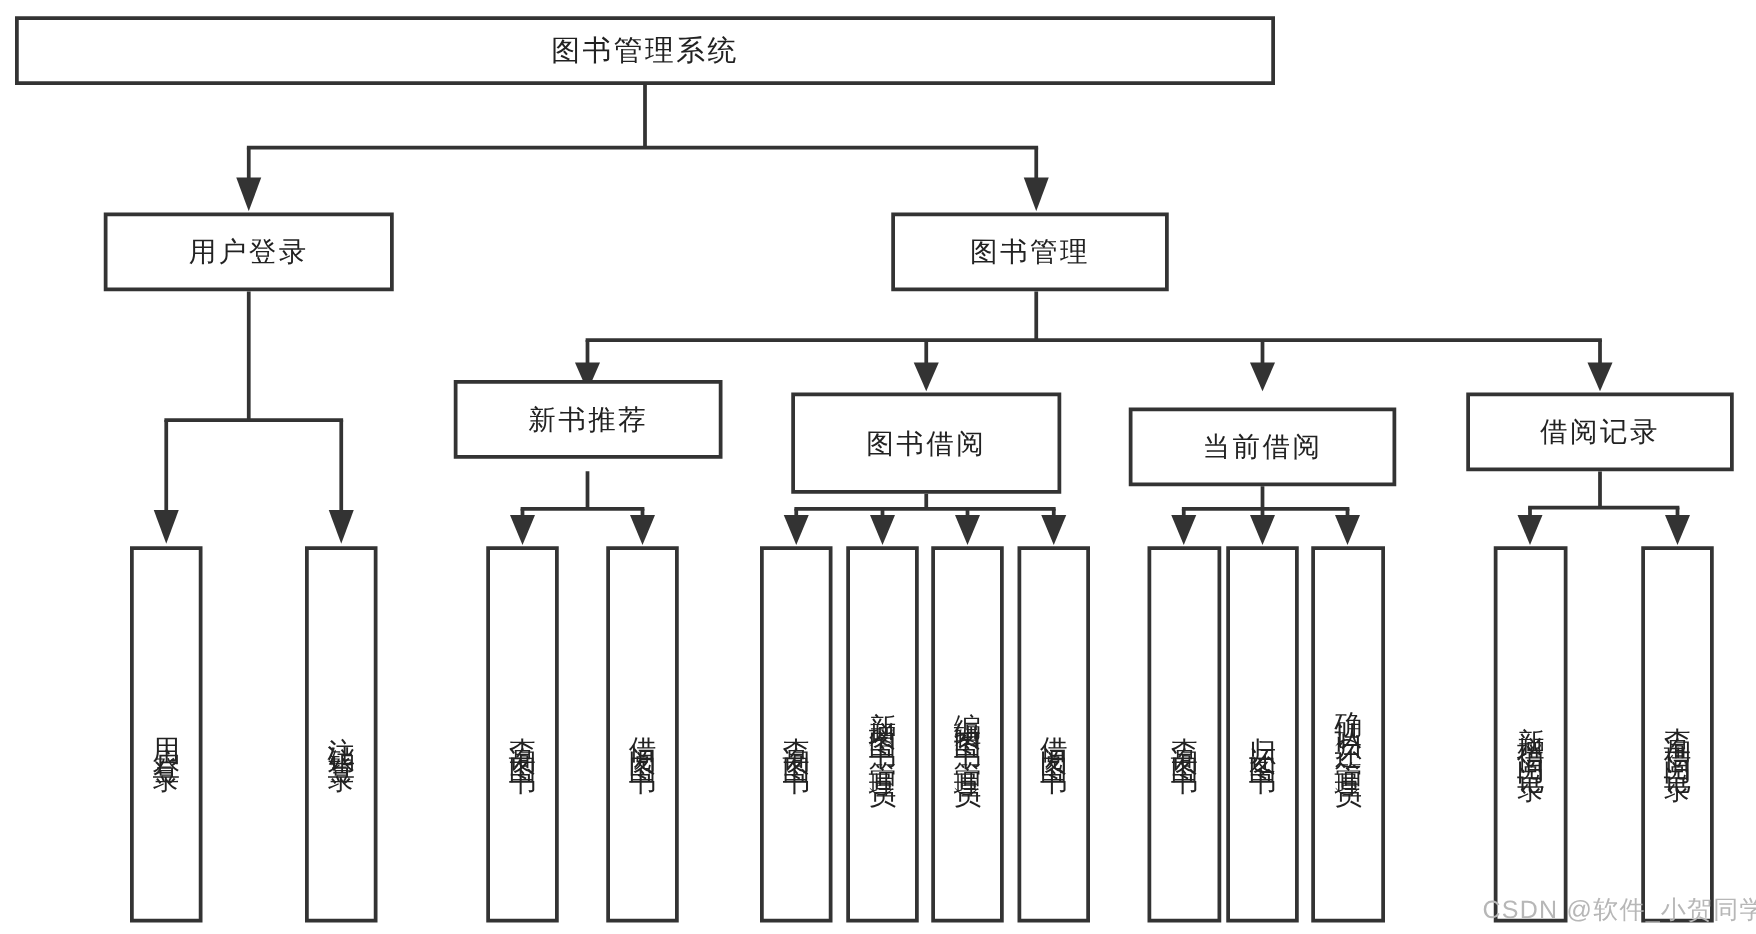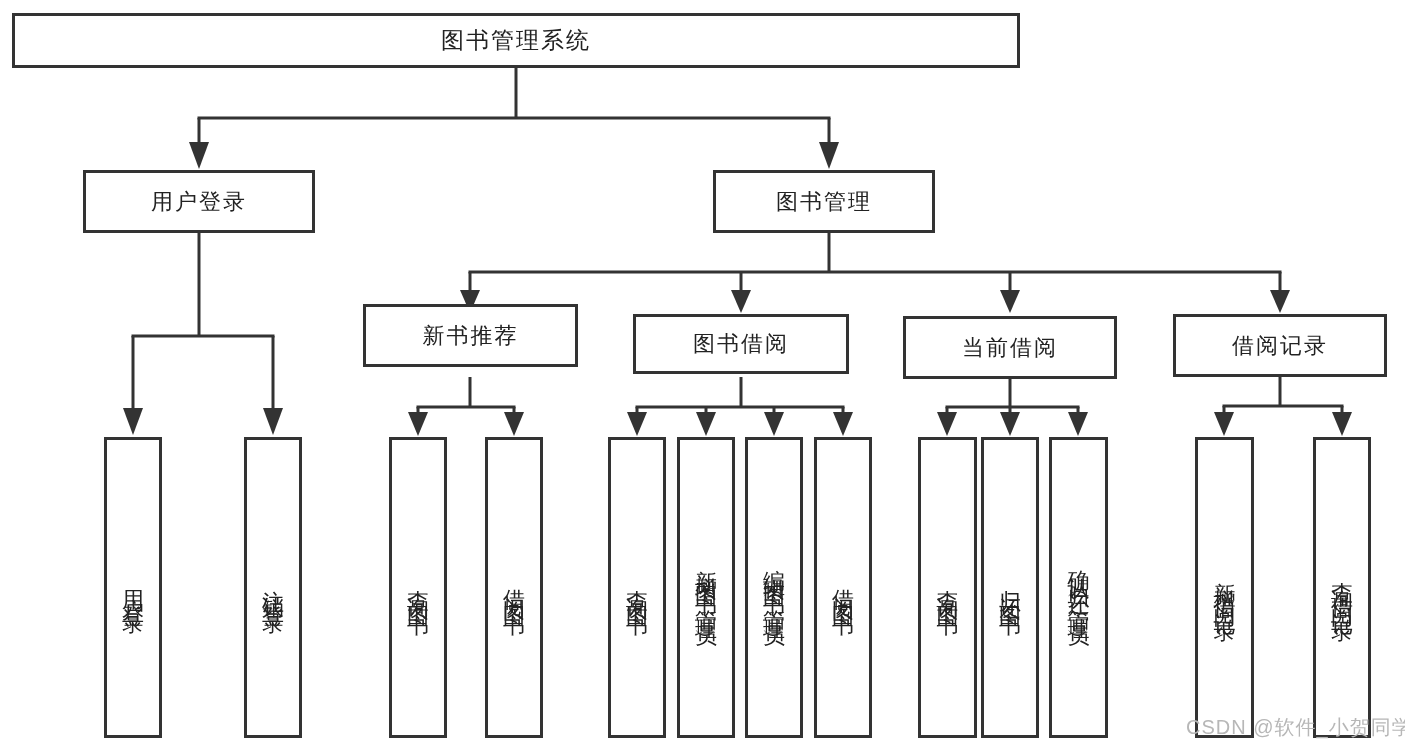--- a/index.html
+++ b/index.html
@@ -150,24 +150,24 @@
   <div class="box h" style="left:83px; top:170px; width:232px; height:63px;">
     <span>用户登录</span>
   </div>
   <div class="box h" style="left:713px; top:170px; width:222px; height:63px;">
     <span>图书管理</span>
   </div>
 
   <div class="box h" style="left:363px; top:304px; width:215px; height:63px;">
     <span>新书推荐</span>
   </div>
-  <div class="box h" style="left:633px; top:314px; width:216px; height:60px;">
+  <div class="box h" style="left:633px; top:314px; width:216px; height:81px;">
     <span>图书借阅</span>
   </div>
-  <div class="box h" style="left:903px; top:316px; width:214px; height:63px;">
+  <div class="box h" style="left:903px; top:326px; width:214px; height:63px;">
     <span>当前借阅</span>
   </div>
   <div class="box h" style="left:1173px; top:314px; width:214px; height:63px;">
     <span>借阅记录</span>
   </div>
 
   <div class="box v" style="left:104px; top:437px; width:58px; height:301px;">
     <span>用户登录</span>
   </div>
   <div class="box v" style="left:244px; top:437px; width:58px; height:301px;">

